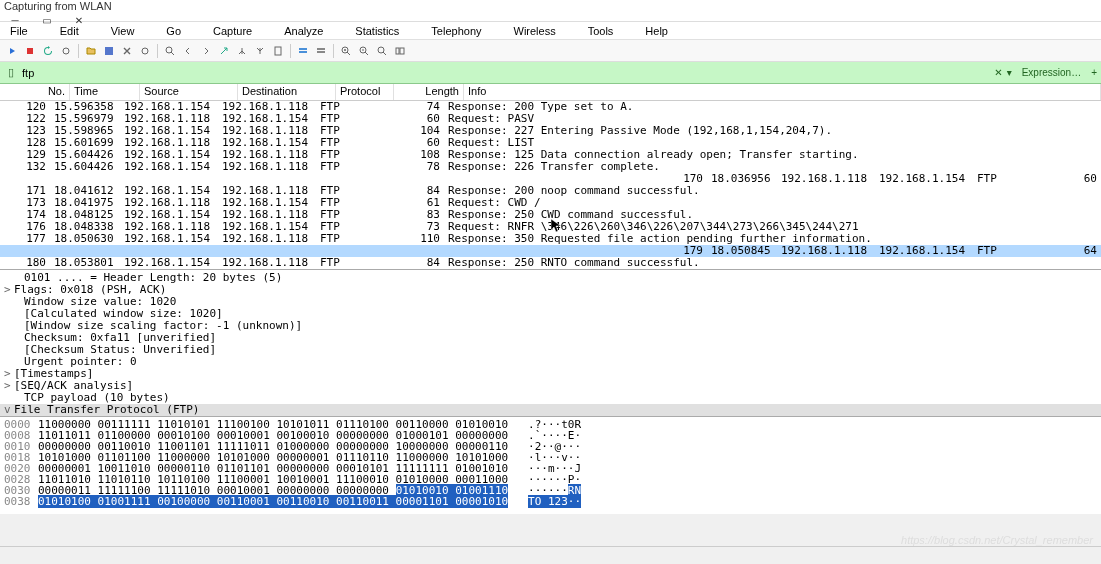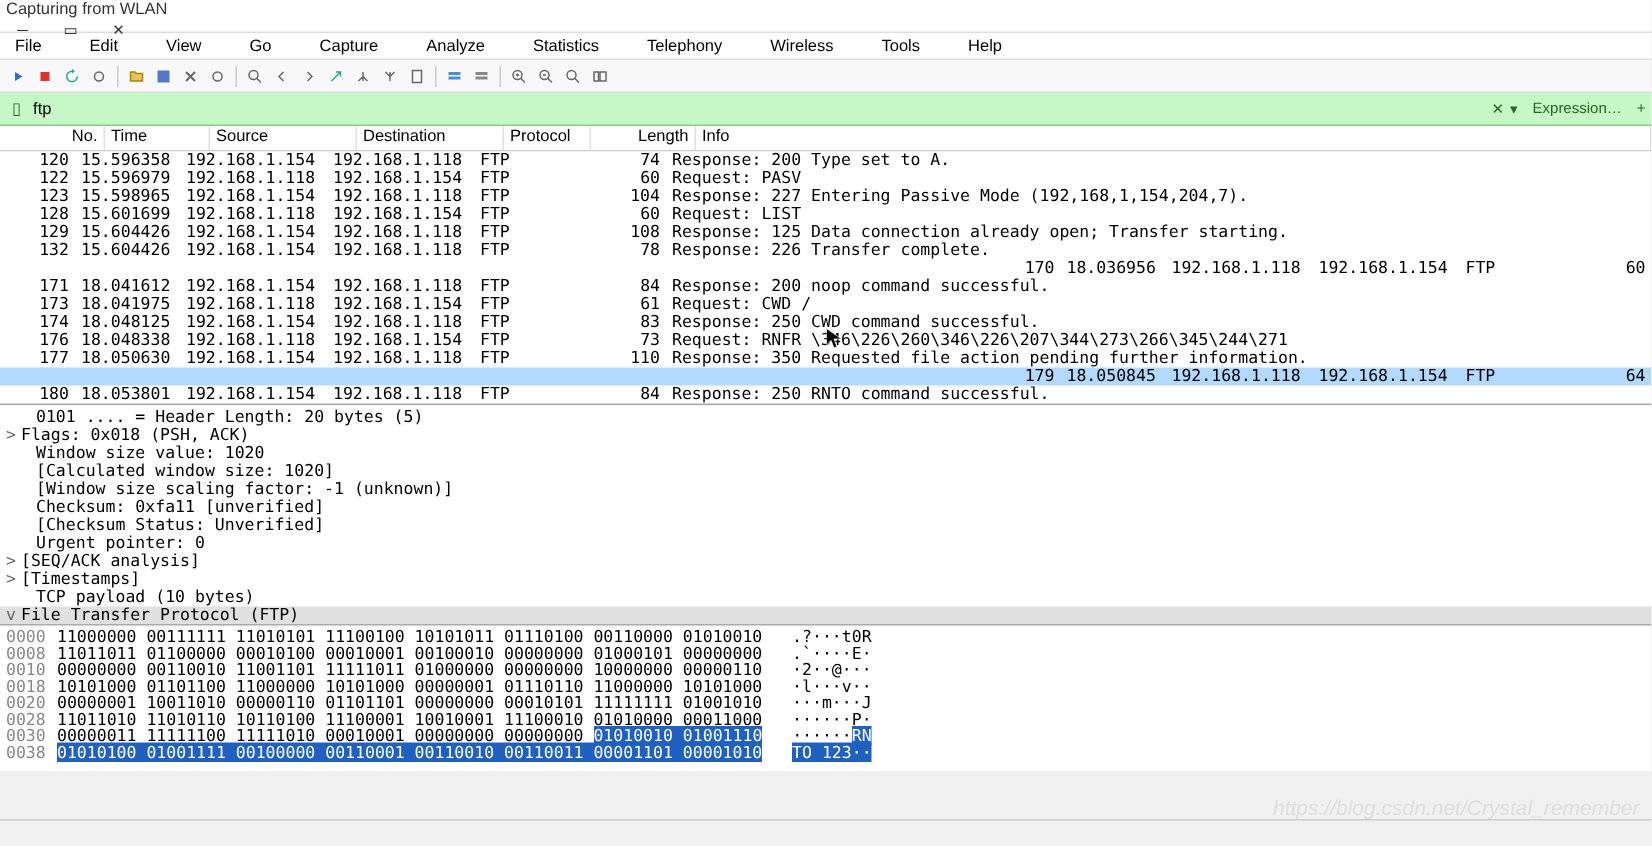--- a/index.html
+++ b/index.html
@@ -35,21 +35,21 @@
 .details-pane { height:147px; overflow-y:auto; background:#fff; border-top:1px solid #aaa; font-family:"Lucida Console","Consolas",monospace; font-size:11px; padding:2px 0; }
 .drow { padding:0 4px; line-height:12px; white-space:pre; cursor:pointer; }
 .drow .exp { display:inline-block; width:10px; color:#666; }
 .drow.l1 { padding-left:14px; }
 .drow.sect { background:#e0e0e0; }
 .hex-pane { height:98px; overflow-y:auto; background:#fff; border-top:1px solid #aaa; font-family:"Lucida Console","Consolas",monospace; font-size:11px; padding:2px 4px; }
 .hexrow { line-height:11px; white-space:pre; }
 .hexoff { color:#888; display:inline-block; width:34px; }
 .hexsel { background:#2060c0; color:#fff; }
 .statusbar { position:absolute; bottom:0; left:0; right:0; height:18px; background:#f0f0f0; border-top:1px solid #ccc; }
-.watermark { position:absolute; right:8px; bottom:18px; color:#ddd; font-size:14px; font-style:italic; pointer-events:none; }
+.watermark { position:absolute; right:8px; bottom:18px; color:#ddd; font-size:11px; font-style:italic; pointer-events:none; }
 .cursor-arrow { position:absolute; width:10px; height:14px; pointer-events:none; }
 </style>
 </head>
 <body>
 
 <div class="titlebar">
   <div class="titlebar-icon"></div>
   <div class="titlebar-title">Capturing from WLAN</div>
   <div class="winbtns">
     <div class="winbtn">─</div>
@@ -234,22 +234,22 @@
 
 <div class="details-pane" id="details-pane">
     <div class="drow l1"><span class="exp"> </span>0101 .... = Header Length: 20 bytes (5)</div>
     <div class="drow l0"><span class="exp">&gt;</span>Flags: 0x018 (PSH, ACK)</div>
     <div class="drow l1"><span class="exp"> </span>Window size value: 1020</div>
     <div class="drow l1"><span class="exp"> </span>[Calculated window size: 1020]</div>
     <div class="drow l1"><span class="exp"> </span>[Window size scaling factor: -1 (unknown)]</div>
     <div class="drow l1"><span class="exp"> </span>Checksum: 0xfa11 [unverified]</div>
     <div class="drow l1"><span class="exp"> </span>[Checksum Status: Unverified]</div>
     <div class="drow l1"><span class="exp"> </span>Urgent pointer: 0</div>
+    <div class="drow l0"><span class="exp">&gt;</span>[Timestamps]</div>
     <div class="drow l0"><span class="exp">&gt;</span>[SEQ/ACK analysis]</div>
-    <div class="drow l0"><span class="exp">&gt;</span>[Timestamps]</div>
     <div class="drow l1"><span class="exp"> </span>TCP payload (10 bytes)</div>
     <div class="drow l0 sect"><span class="exp">v</span>File Transfer Protocol (FTP)</div>
   </div>
 
 <div class="hex-pane" id="hex-pane">
     <div class="hexrow"><span class="hexoff">0000</span>11000000 00111111 11010101 11100100 10101011 01110100 00110000 01010010   .?···t0R</div>
     <div class="hexrow"><span class="hexoff">0008</span>11011011 01100000 00010100 00010001 00100010 00000000 01000101 00000000   .`····E·</div>
     <div class="hexrow"><span class="hexoff">0010</span>00000000 00110010 11001101 11111011 01000000 00000000 10000000 00000110   ·2··@···</div>
     <div class="hexrow"><span class="hexoff">0018</span>10101000 01101100 11000000 10101000 00000001 01110110 11000000 10101000   ·l···v··</div>
     <div class="hexrow"><span class="hexoff">0020</span>00000001 10011010 00000110 01101101 00000000 00010101 11111111 01001010   ···m···J</div>

